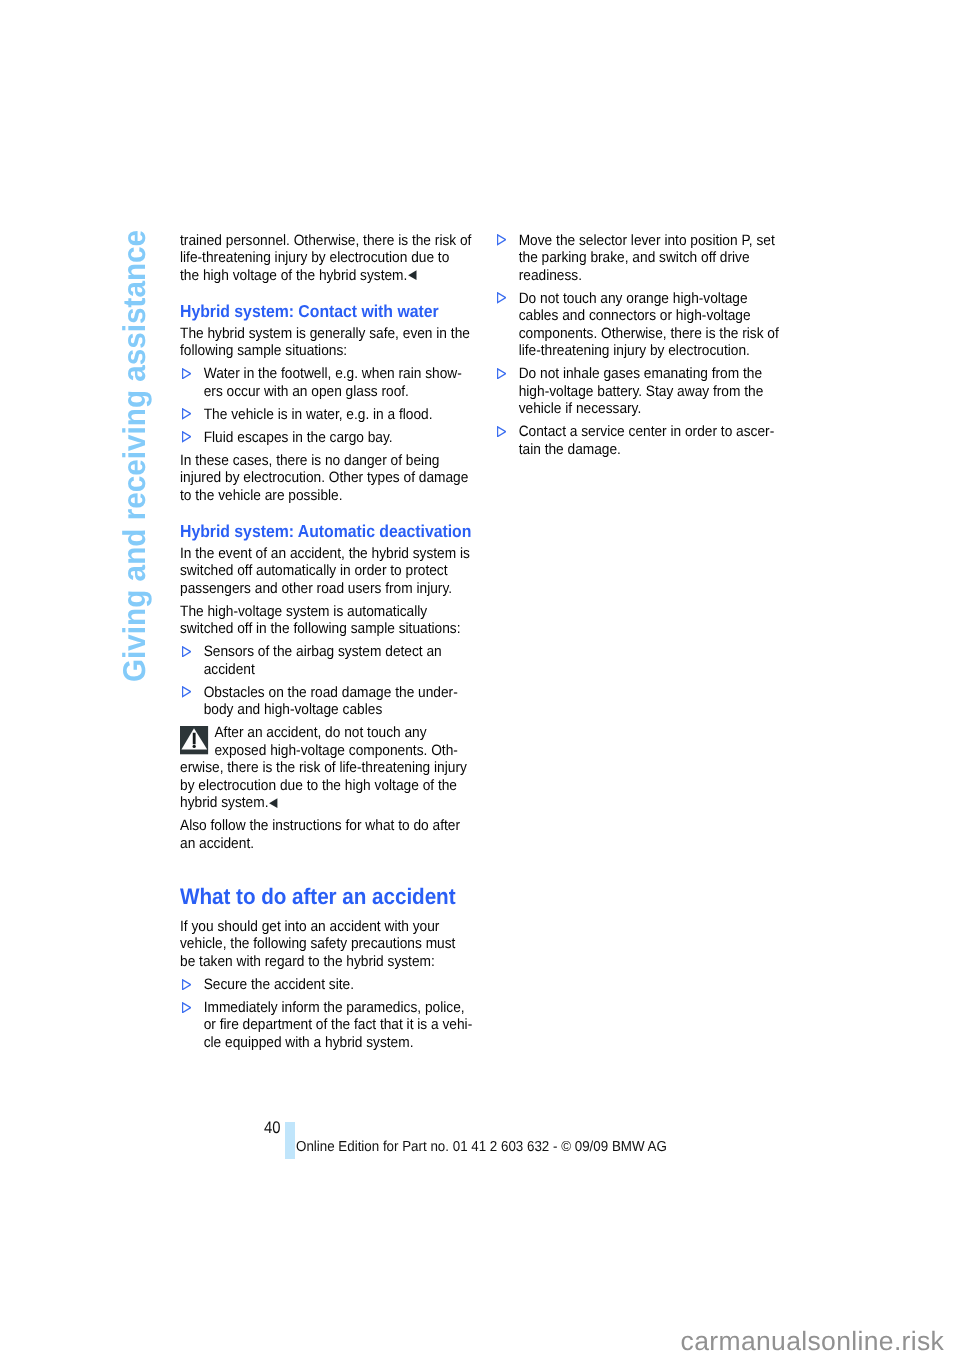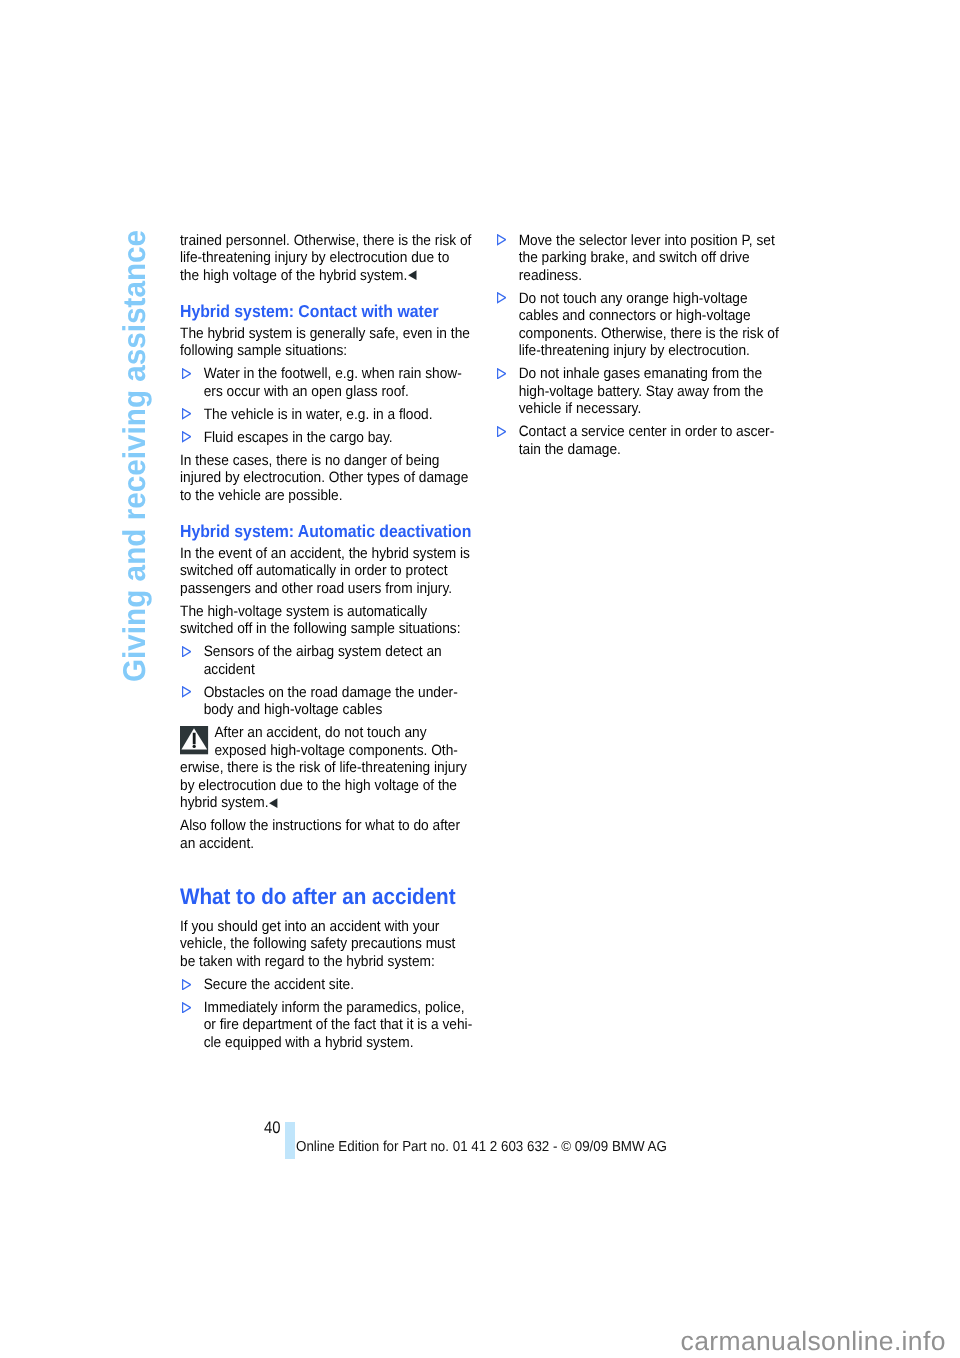--- a/index.html
+++ b/index.html
@@ -118,15 +118,15 @@
           <path d="M0.85 0.85 L9.75 5.7 L0.85 10.55 Z" fill="none" stroke="#3b6ef0" stroke-width="1.35"></path>
         </svg><span>Do not inhale gases emanating from the high-voltage battery. Stay away from the vehicle if necessary.</span></p>
       <p class="blk bullet"><svg class="tri" viewBox="0 0 10.6 11.4" preserveAspectRatio="none">
           <path d="M0.85 0.85 L9.75 5.7 L0.85 10.55 Z" fill="none" stroke="#3b6ef0" stroke-width="1.35"></path>
         </svg><span>Contact a service center in order to ascer­tain the damage.</span></p>
     </div>
 
   <div class="pagenum">40</div>
   <div class="bluebar"></div>
   <div class="footline">Online Edition for Part no. 01 41 2 603 632 - © 09/09 BMW AG</div>
-  <div class="watermark">carmanualsonline.info</div>
+  <div class="watermark">carmanualsonline.risk</div>
 
 </div>
 
 </body></html>

